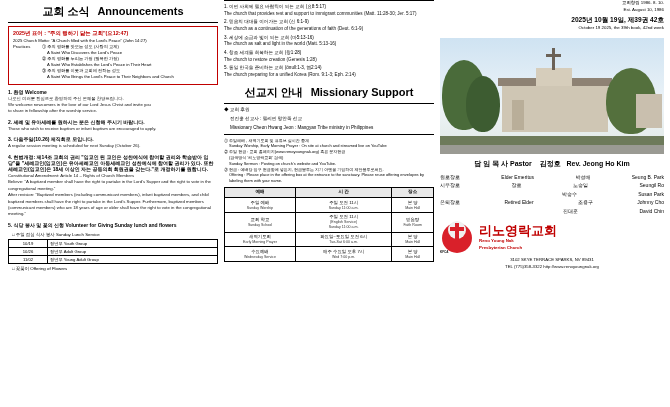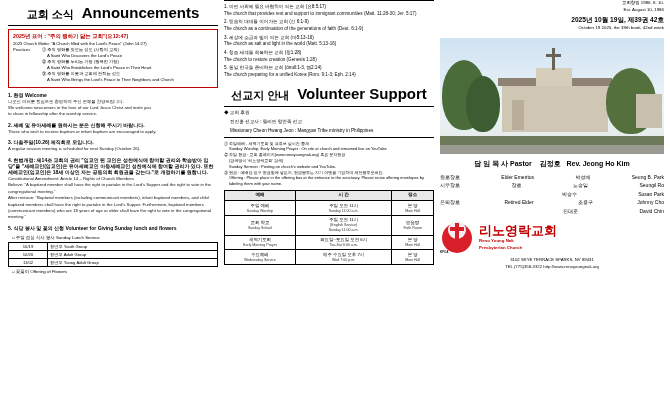--- a/index.html
+++ b/index.html
@@ -4,21 +4,21 @@
 <style>
   html,body{margin:0;padding:0;}
   body{width:670px;height:407px;background:#ffffff;font-family:"Liberation Sans",sans-serif;color:#000;overflow:hidden;}
   .page{position:relative;width:670px;height:407px;}
   .col{position:absolute;top:0;}
   .col-left{left:8px;width:210px;}
   .col-mid{left:224px;width:210px;}
   .col-right{left:440px;width:224px;}
   h2.sec{font-size:9.5px;font-weight:bold;text-align:center;margin:4px 0 3px 0;letter-spacing:0;}
   h2.sec .ko{font-size:11px;}
-  h2.sec .en{font-size:15px;}
+  h2.sec .en{font-size:11px;}
   .rule{border-bottom:1px solid #000;margin:0 0 3px 0;}
   .box-red{border:1.4px solid #c00000;padding:3px 4px;}
   .tiny{font-size:4.4px;line-height:1.5;}
   .xtiny{font-size:4.0px;line-height:1.45;}
   .ann-head{font-size:5.4px;font-weight:bold;color:#c00000;margin-bottom:1px;}
   .ann-sub{font-size:4.2px;color:#000;margin-bottom:1px;}
   .ann-row{display:flex;gap:3px;font-size:4.2px;line-height:1.45;}
   .ann-label{width:26px;flex:0 0 26px;}
   .item{margin-bottom:4px;}
   .item .t{font-size:5px;font-weight:bold;}
@@ -174,21 +174,21 @@
       <span class="e">The church to restore creation (Genesis 1:28)</span>
     </div>
     <div class="mission-line">
       <span class="k">5. 통일 한국을 준비하는 교회 (önull:1-3, 엡2:14)</span>
       <span class="e">The church preparing for a unified Korea (Rom. 9:1-3; Eph. 2:14)</span>
     </div>
 
     <h2 class="sec" style="margin-top:6px;">
       <span class="ko">선교지 안내</span>
       &nbsp;
-      <span class="en">Volunteer Support</span>
+      <span class="en">Missionary Support</span>
     </h2>
     <div class="rule"></div>
     <div class="ms-item">◆ 교회 후원</div>
     <div class="ms-item" style="padding-left:6px;">전진홍 선교사 : 필리핀 망얀족 선교</div>
     <div class="ms-item" style="padding-left:6px;">Missionary Cheon Hwang Jeon : Mangyan Tribe ministry in Philippines</div>
 
     <div class="rule"></div>
 
     <div class="xtiny">
       <div>① 주일예배 , 새벽기도회 및 유튜브 실시간 중계</div>

